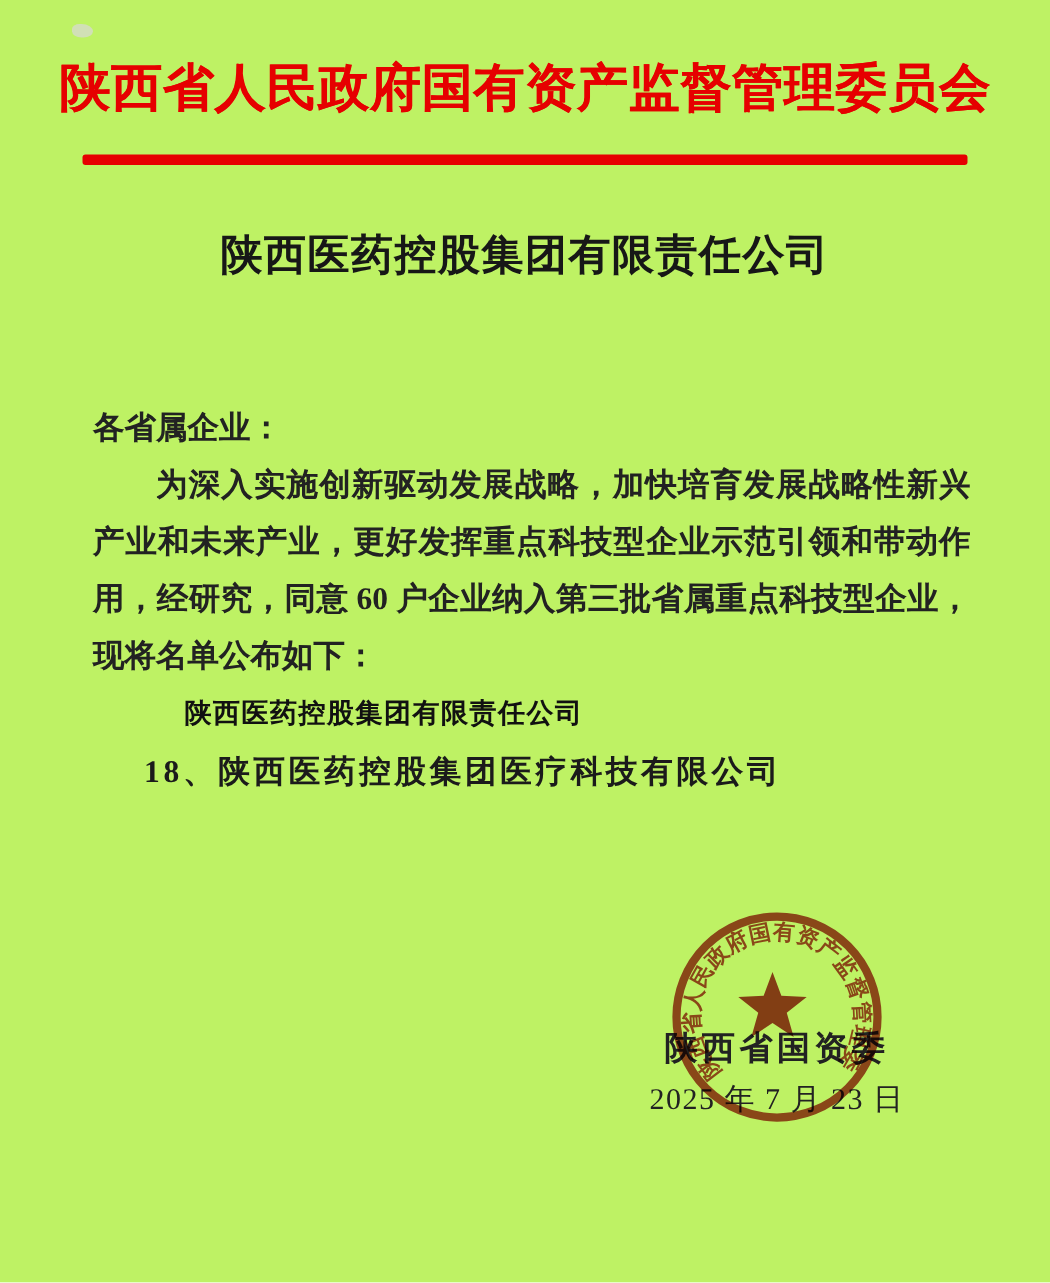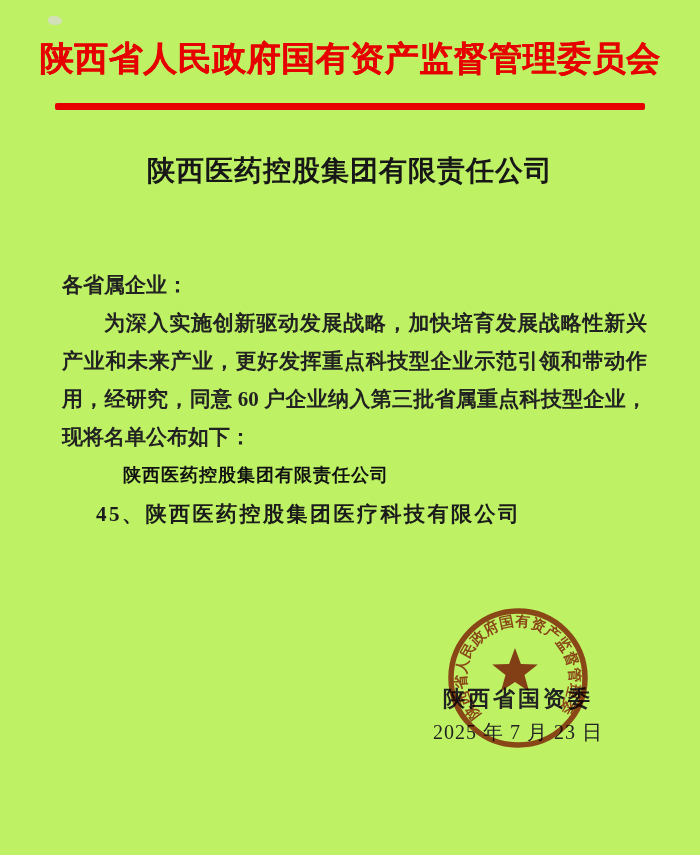--- a/index.html
+++ b/index.html
@@ -146,21 +146,21 @@
     <div>陕西医药控股集团有限责任公司</div>
   </div>
 
   <div class="body-text">
     <div class="salutation">各省属企业：</div>
     <p class="paragraph">为深入实施创新驱动发展战略，加快培育发展战略性新兴产业和未来产业，更好发挥重点科技型企业示范引领和带动作用，经研究，同意 60 户企业纳入第三批省属重点科技型企业，现将名单公布如下：</p>
   </div>
 
   <div class="group-name">陕西医药控股集团有限责任公司</div>
 
-  <div class="list-item">45、陕西医药控股集团医疗科技有限公司</div>
+  <div class="list-item">18、陕西医药控股集团医疗科技有限公司</div>
 
   <div class="signature-block">
     <div class="signer">陕西省国资委</div>
     <div class="doc-date">2025 年 7 月 23 日</div>
   </div>
 
   <svg class="seal" viewBox="0 0 228 228">
     <circle cx="114" cy="114" r="67" fill="none" stroke="#b23b2a" stroke-width="5.5"></circle>
     <polygon fill="#a8301f" points="111,84 116.9,99.9 133.8,100.6 120.5,111.1 125.1,127.4 111,118 96.9,127.4 101.5,111.1 88.2,100.6 105.1,99.9"></polygon>
     <defs>

